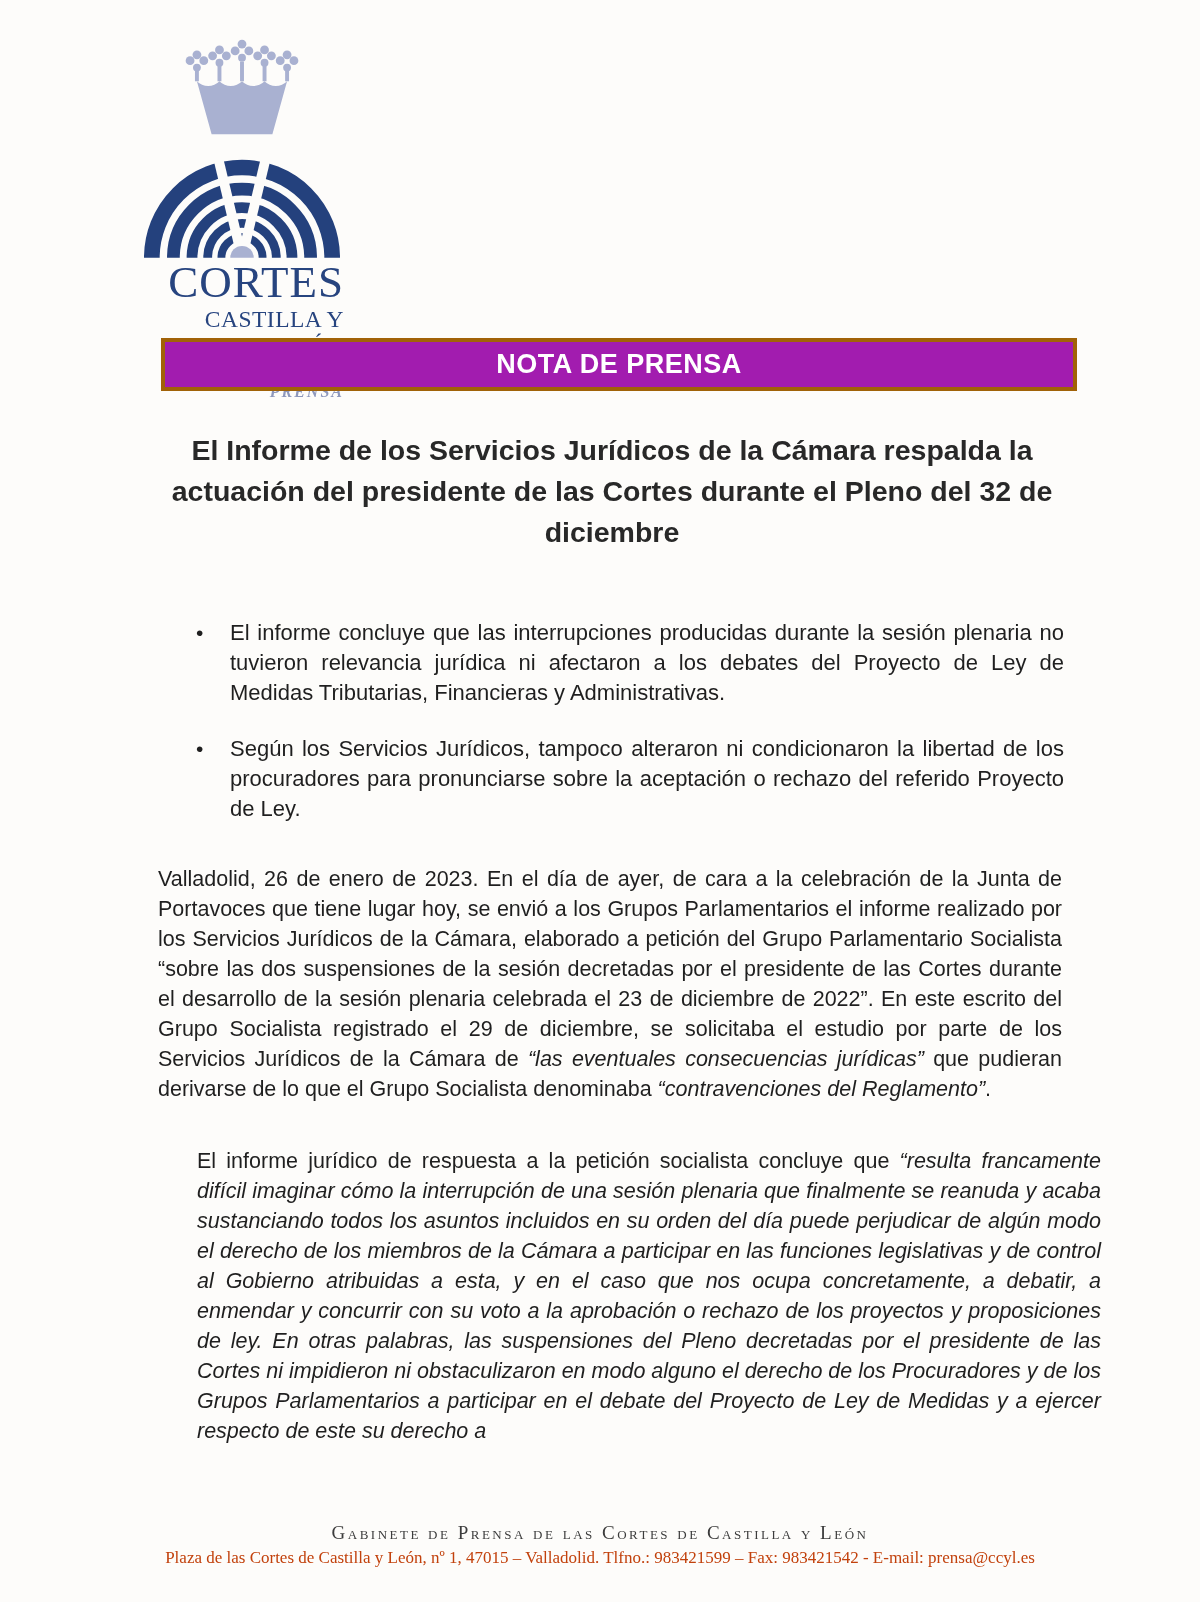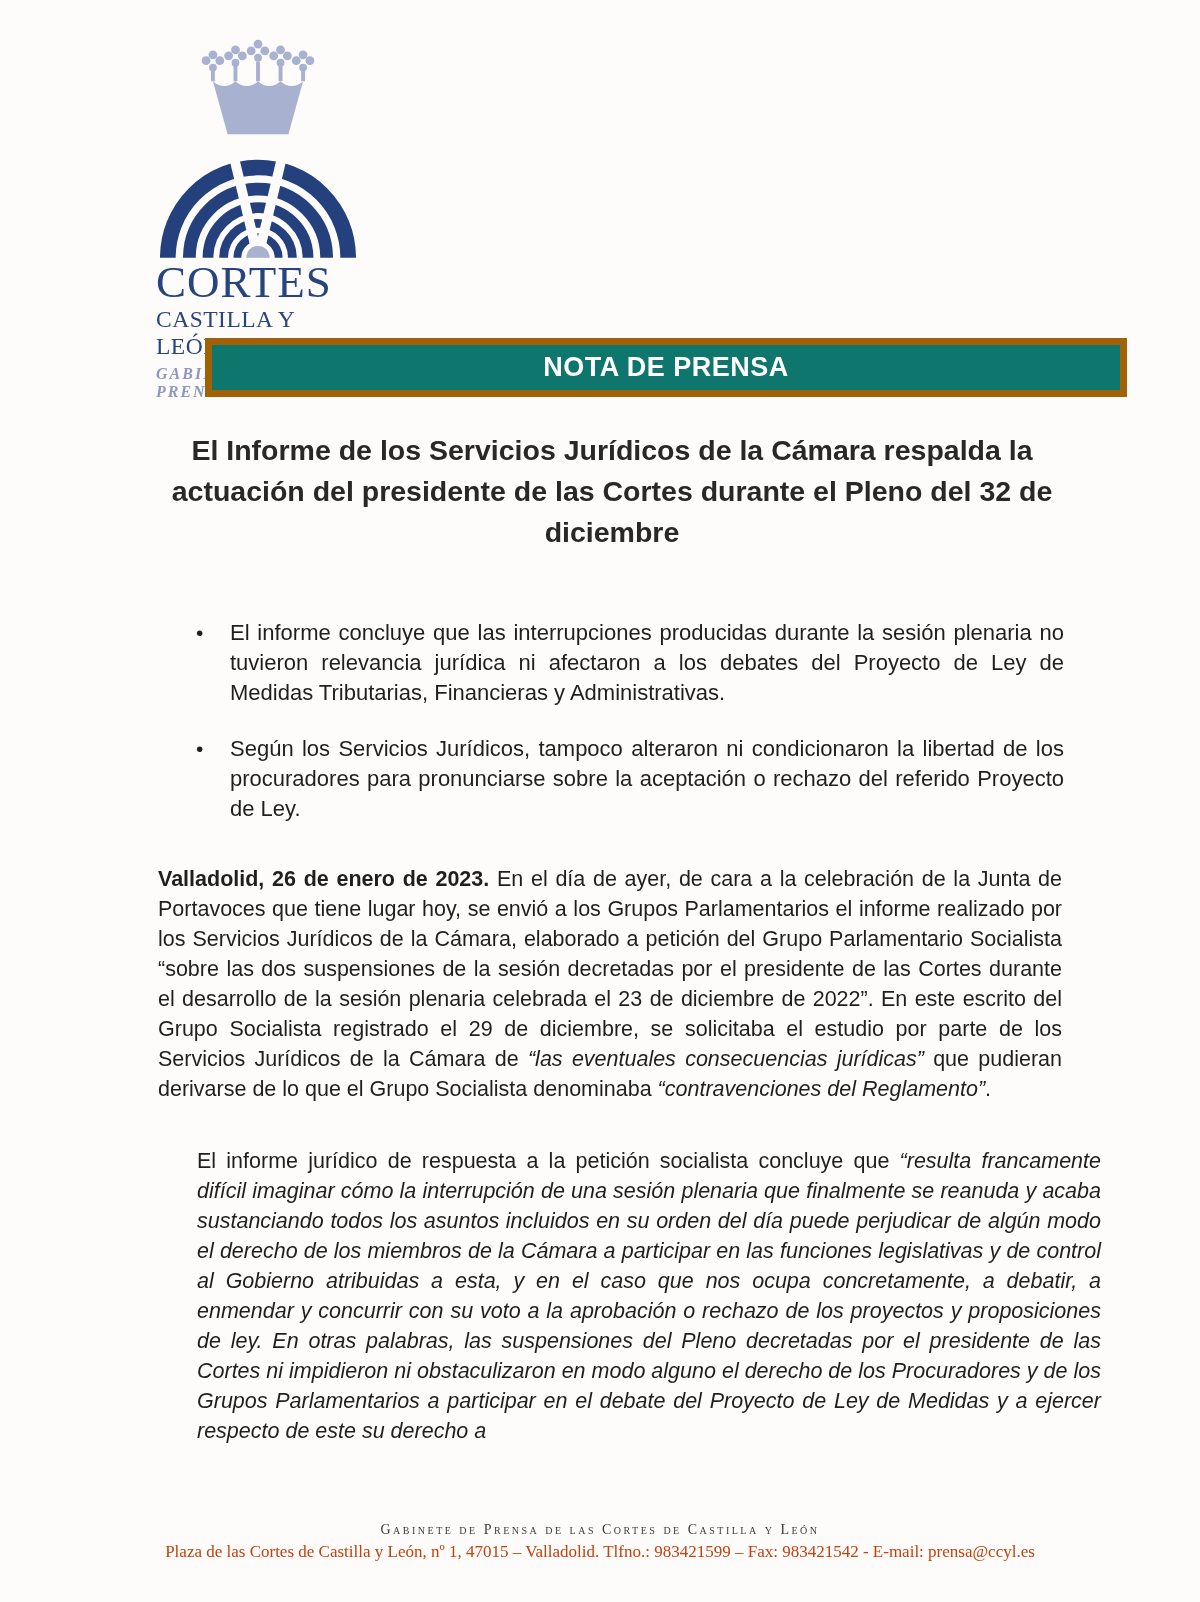--- a/index.html
+++ b/index.html
@@ -12,23 +12,23 @@
     width:1200px;
     height:1602px;
     margin:0 auto;
     background:#fdfcfa;
     overflow:hidden;
   }
 
   
   .logo-block{
     position:absolute;
-    left:156px; top:30px;
+    left:140px; top:30px;
     width:204px;
-    text-align:left;
+    text-align:right;
     color:#27447f;
   }
   .logo-mark{display:block;margin:0 auto;}
   .logo-title{
     font-family:"Liberation Serif", serif;
     font-size:45px;
     letter-spacing:1px;
     color:#27447f;
     line-height:1.02;
     margin-top:2px;
@@ -48,26 +48,25 @@
     letter-spacing:2px;
     color:#8e98bc;
     margin-top:5px;
   }
 
   
   .banner{
     position:absolute;
     left:161px; top:338px;
     width:908px; height:45px;
-    background:#0f766e;
-    border:7px solid #a16207;
+    background:#a21caf;
+    border:4px solid #a16207;
     display:flex;
     align-items:center;
     justify-content:center;
-    margin-left:44px;
   }
   .banner span{
     color:#ffffff;
     font-weight:bold;
     font-size:27px;
     letter-spacing:0.5px;
   }
 
   
   .headline{
@@ -115,33 +114,33 @@
     width:904px;
     margin:0;
     font-size:21.5px;
     line-height:30px;
     color:#1f1f1f;
     text-align:justify;
   }
   .par-1{top:864px;}
   .par-2{top:1146px;margin-left:39px;}
   .body-par em{font-style:italic;}
-  .body-par strong{font-weight:bold;}
+  .body-par strong{font-weight:normal;}
 
   
   .page-footer{
     position:absolute;
     left:0; right:0;
     top:1522px;
     text-align:center;
   }
   .footer-office{
     font-family:"Liberation Serif", serif;
     font-variant:small-caps;
-    font-size:14px;
+    font-size:19px;
     letter-spacing:2.5px;
     color:#3c3c3c;
   }
   .footer-address{
     font-family:"Liberation Serif", serif;
     font-size:17px;
     color:#c2410c;
     margin-top:4px;
   }
 </style>

